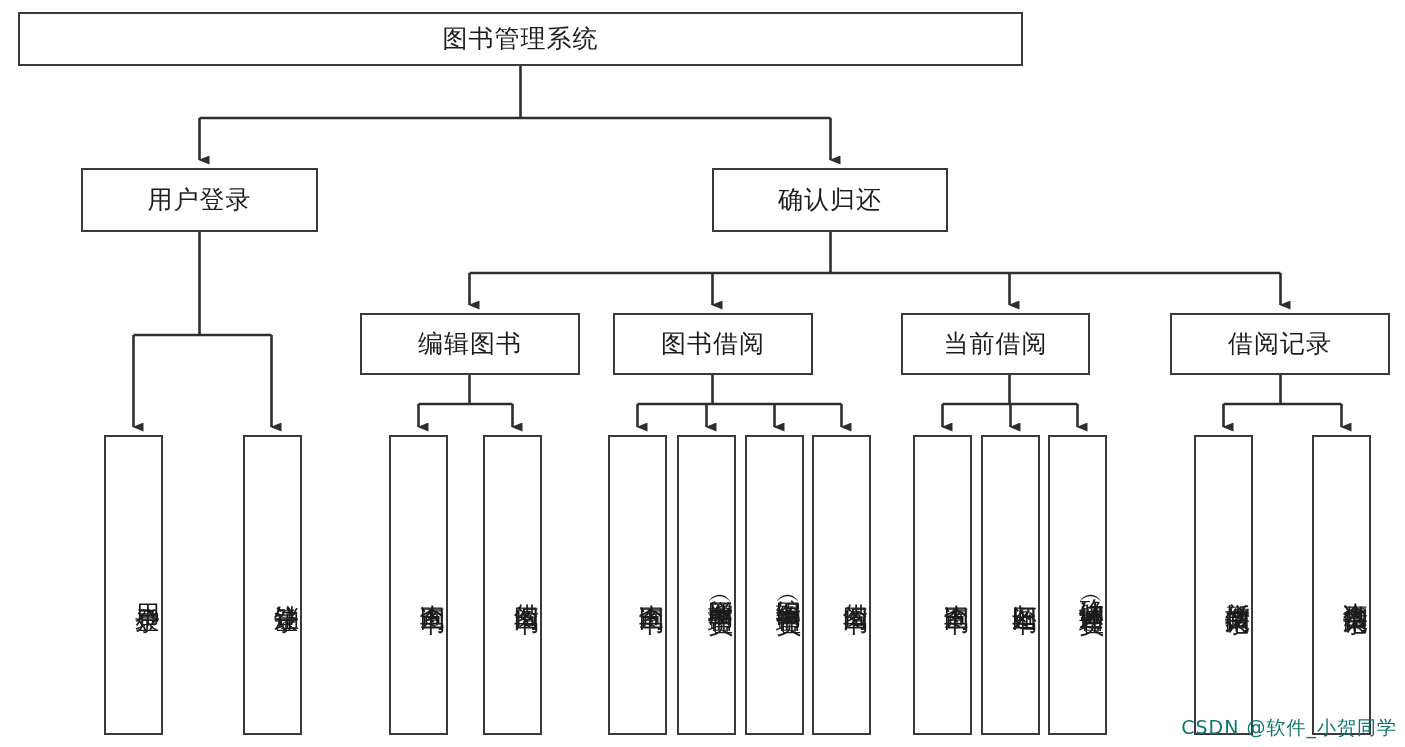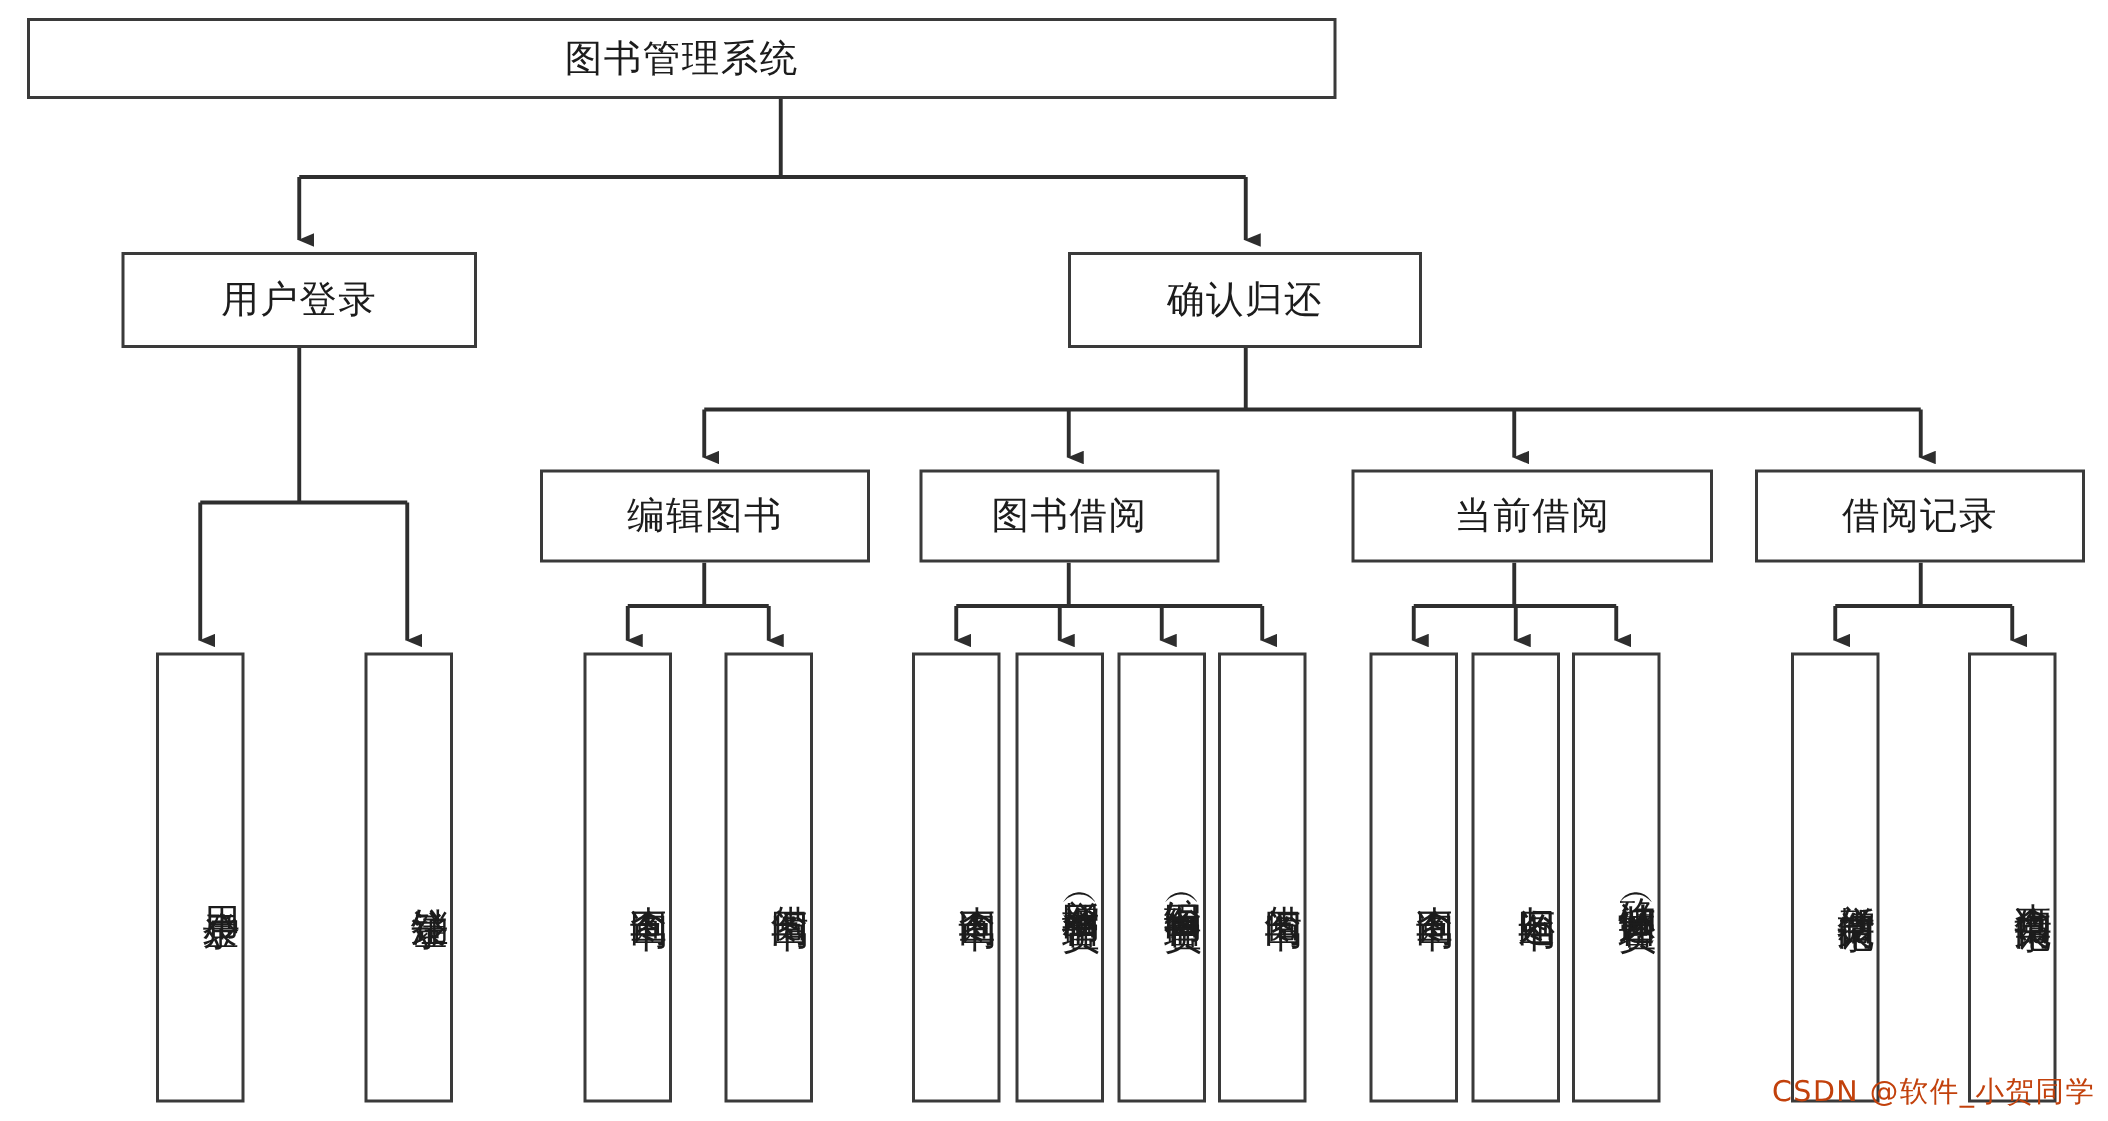--- a/index.html
+++ b/index.html
@@ -36,21 +36,21 @@
   }
   .node.leaf span{
     writing-mode:vertical-rl;
     text-orientation:upright;
     display:block;
   }
   .watermark{
     position:absolute;
     right:8px;bottom:6px;
     font-size:19px;
-    color:#c2410c;
+    color:#0f766e;
     letter-spacing:1px;
     white-space:nowrap;
   }
 </style>
 </head>
 <body>
 
 <div id="stage">
 
   <svg id="wires" viewBox="0 0 1405 747" xmlns="http://www.w3.org/2000/svg">
@@ -98,28 +98,28 @@
       <path d="M1010.5,404 L1010.5,427" marker-end="url(#arw)"></path>
       <path d="M1077.5,404 L1077.5,427" marker-end="url(#arw)"></path>
 
       <path d="M1280.5,375 L1280.5,404"></path>
       <path d="M1223.5,404 L1341.5,404"></path>
       <path d="M1223.5,404 L1223.5,427" marker-end="url(#arw)"></path>
       <path d="M1341.5,404 L1341.5,427" marker-end="url(#arw)"></path>
     </g>
   </svg>
 
-  <div class="node root horiz" style="left:18px;top:12px;width:873px;height:54px;">图书管理系统</div>
+  <div class="node root horiz" style="left:18px;top:12px;width:1005px;height:54px;">图书管理系统</div>
 
   <div class="node horiz" style="left:81px;top:168px;width:237px;height:64px;">用户登录</div>
   <div class="node horiz" style="left:712px;top:168px;width:236px;height:64px;">确认归还</div>
 
   <div class="node horiz" style="left:360px;top:313px;width:220px;height:62px;">编辑图书</div>
   <div class="node horiz" style="left:613px;top:313px;width:200px;height:62px;">图书借阅</div>
-  <div class="node horiz" style="left:901px;top:313px;width:241px;height:62px;">当前借阅</div>
+  <div class="node horiz" style="left:901px;top:313px;width:189px;height:62px;font-family:Liberation Serif, serif;">当前借阅</div>
   <div class="node horiz" style="left:1170px;top:313px;width:220px;height:62px;text-align:center;">借阅记录</div>
 
   <div class="node leaf" style="left:104px;top:435px;width:59px;height:300px;">
     <span>用户登录</span>
   </div>
   <div class="node leaf" style="left:243px;top:435px;width:59px;height:300px;">
     <span>注销登录</span>
   </div>
 
   <div class="node leaf" style="left:389px;top:435px;width:59px;height:300px;">

